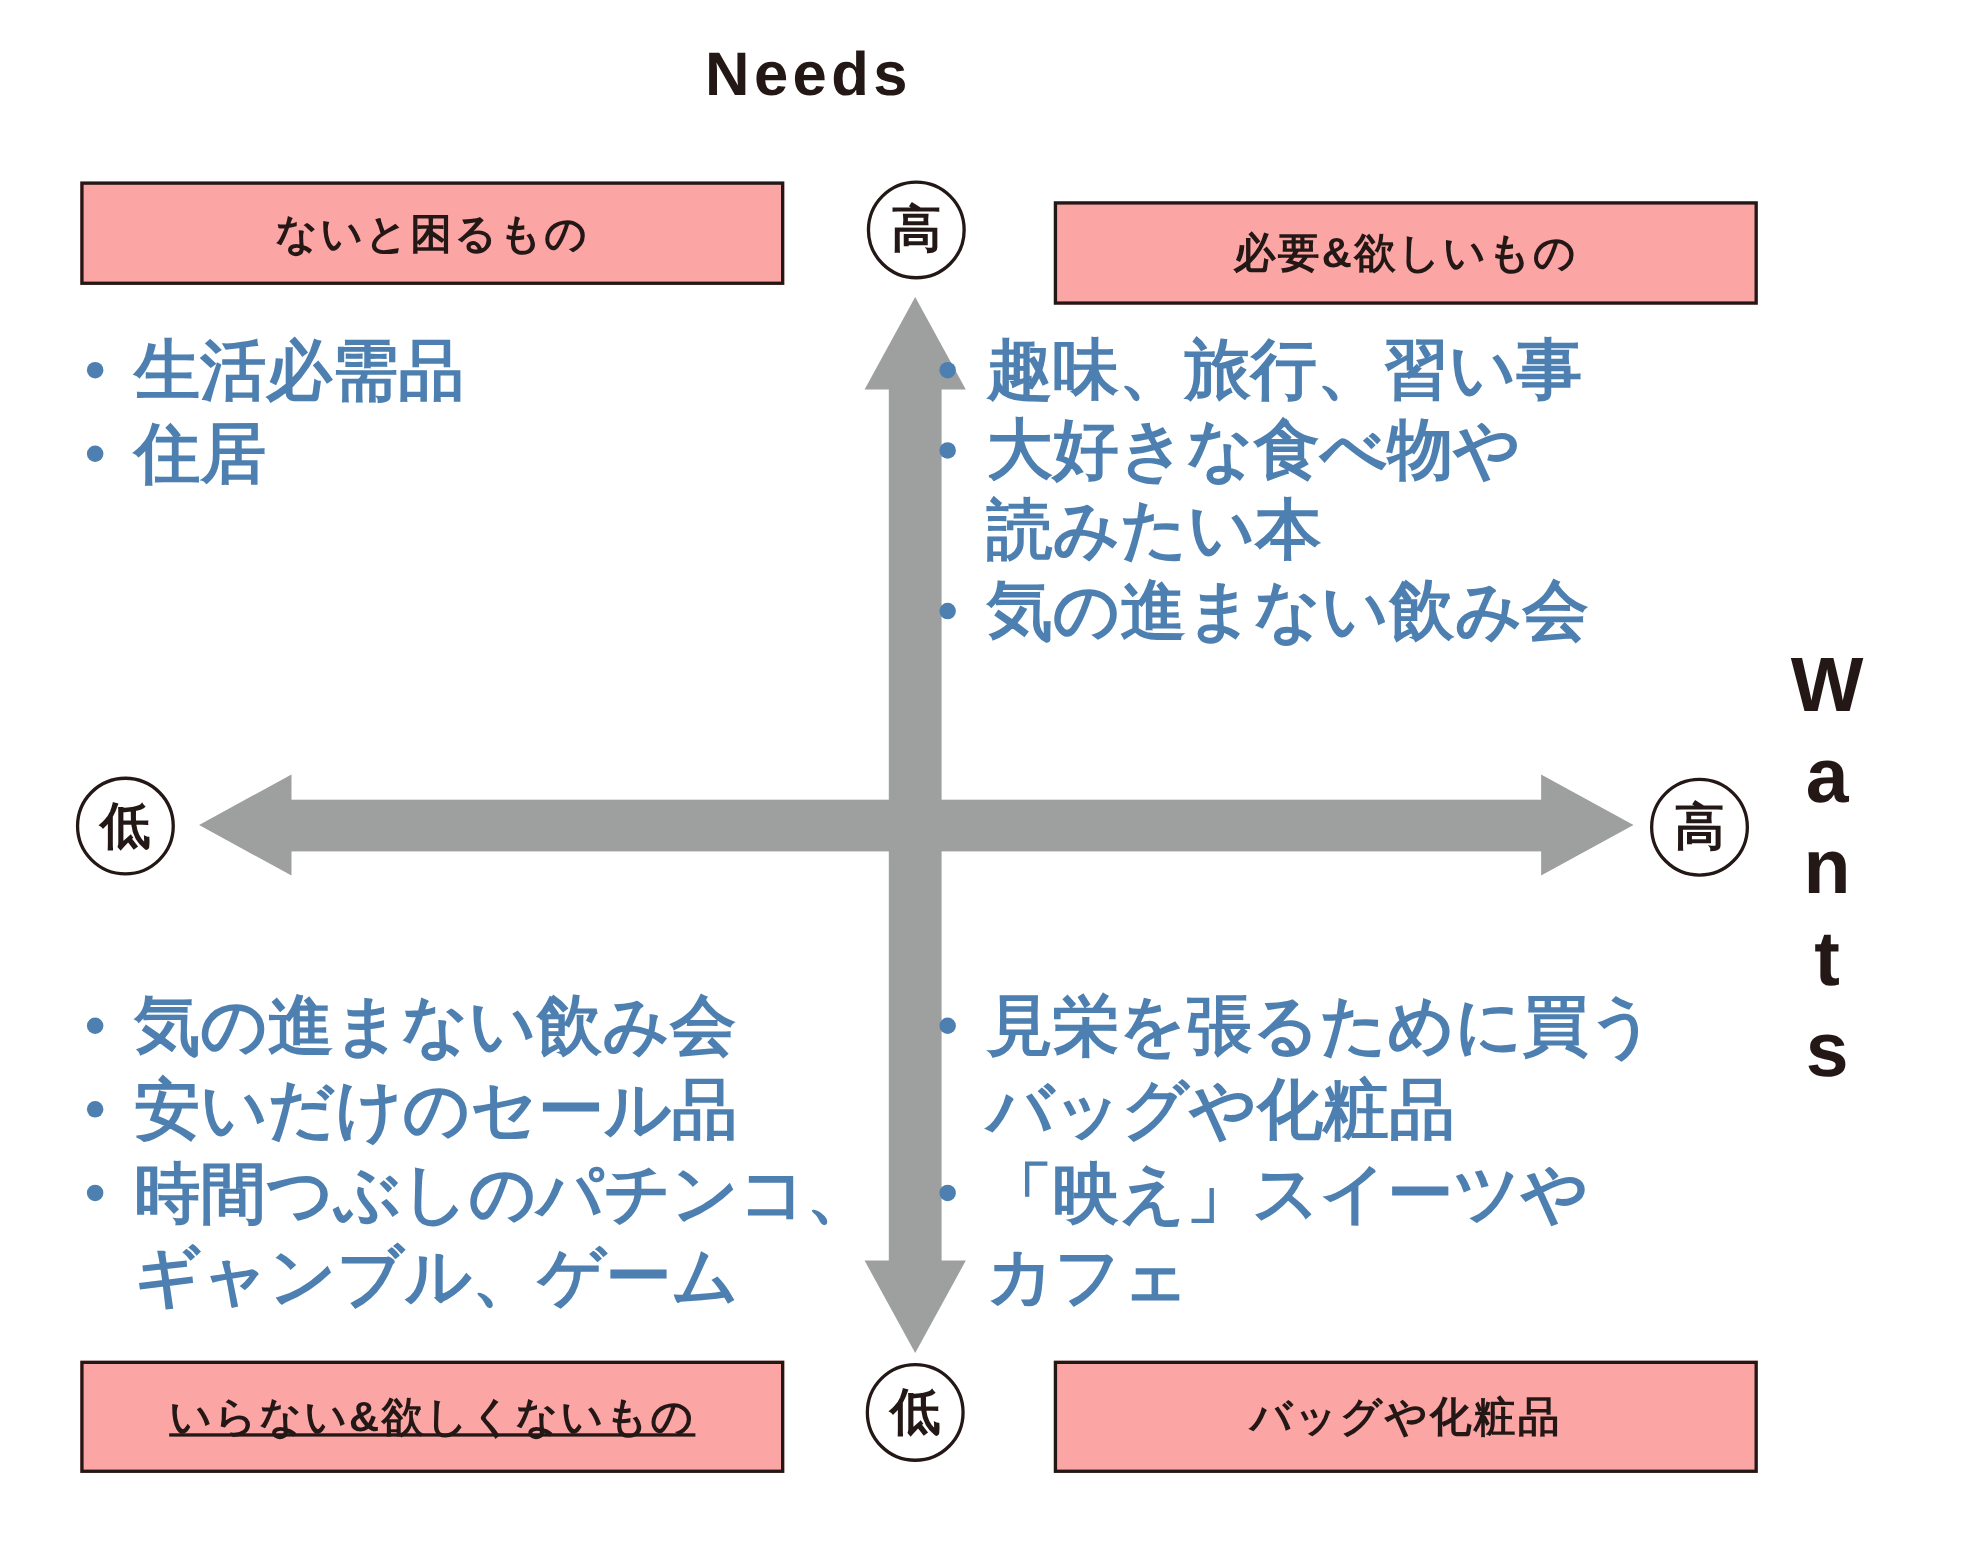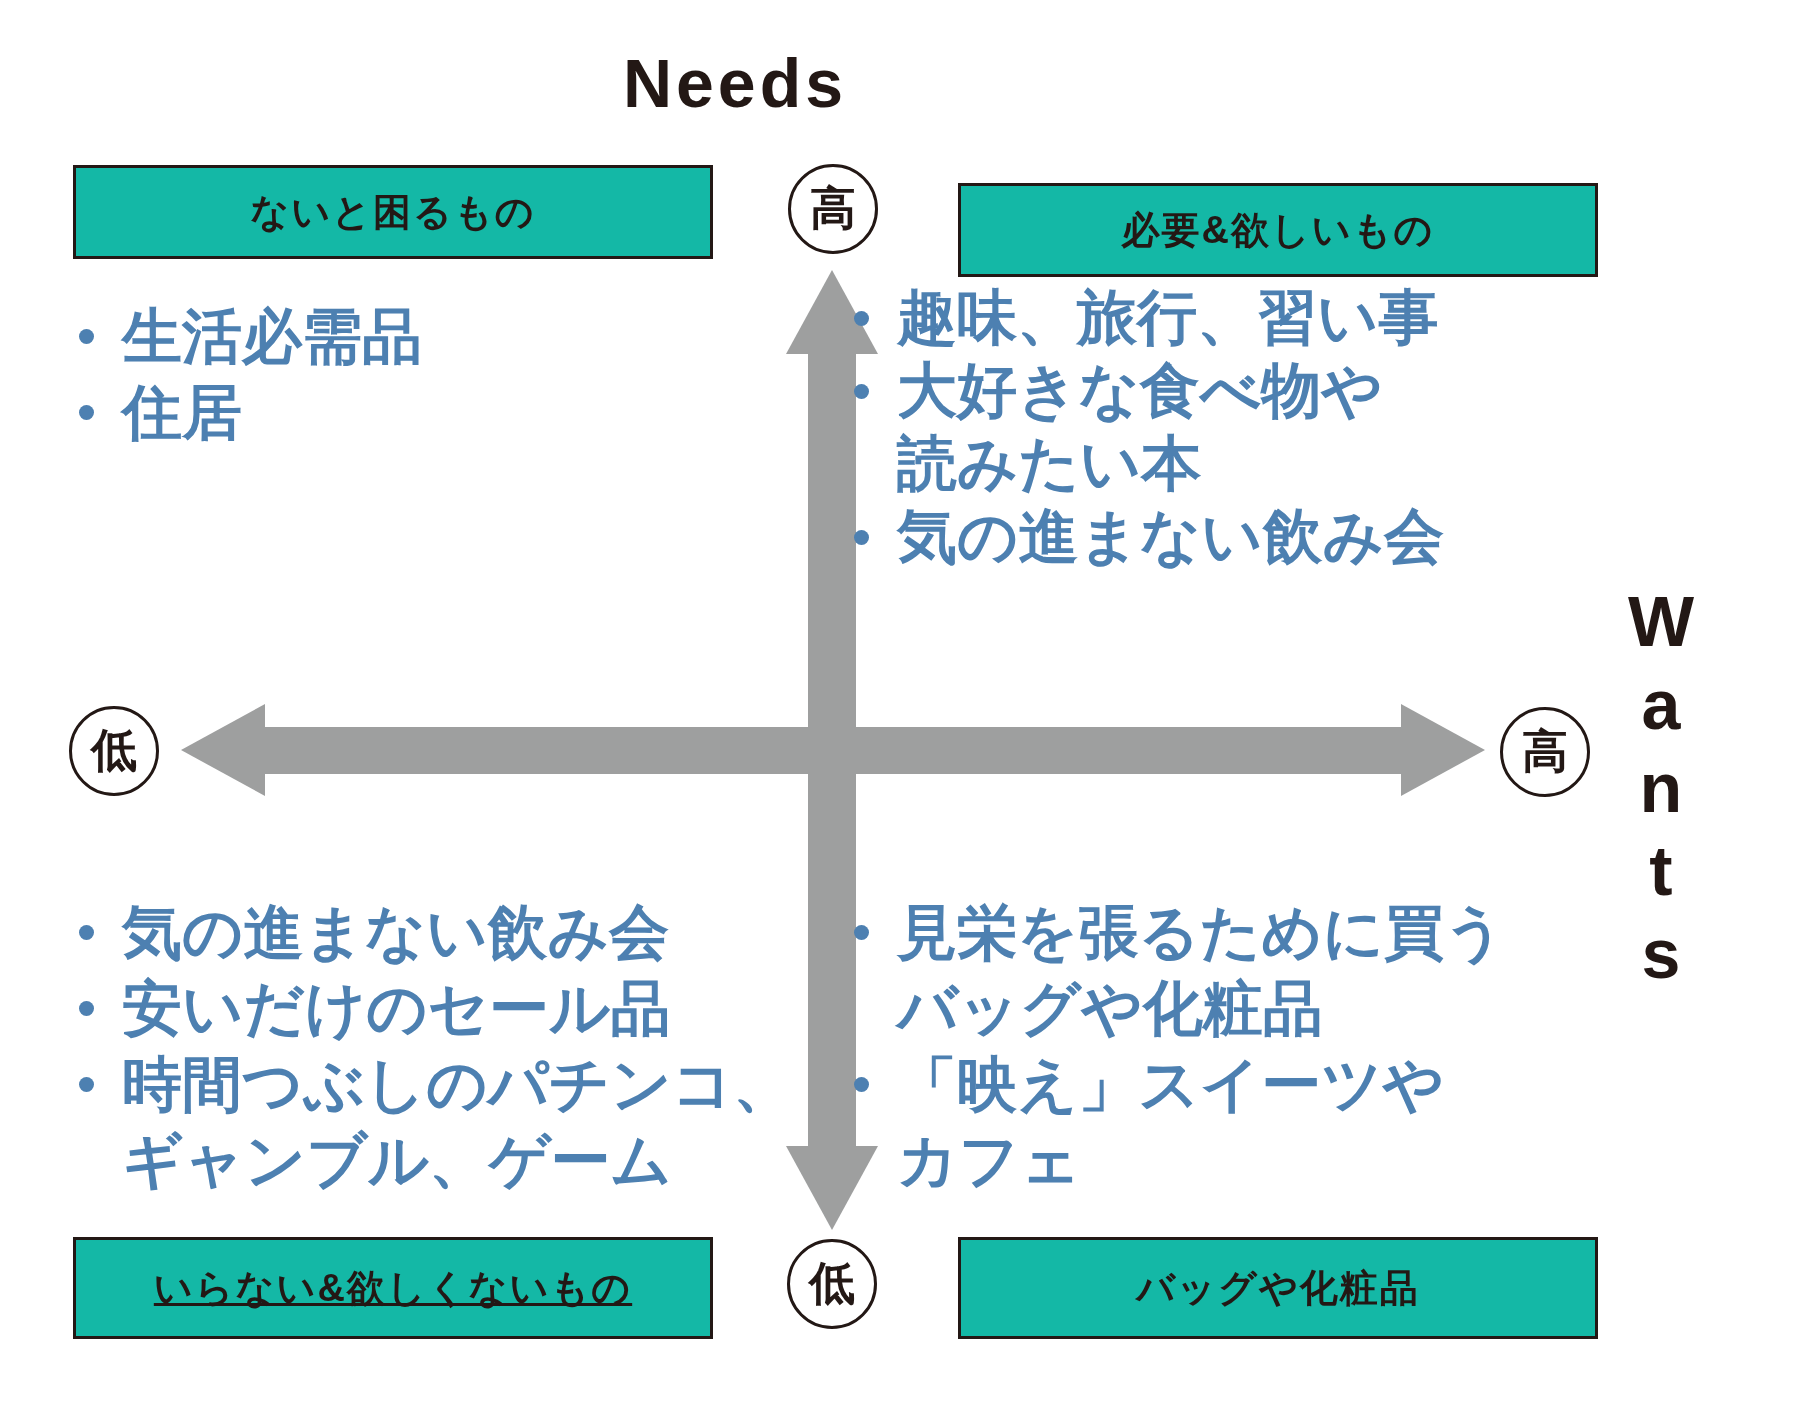--- a/index.html
+++ b/index.html
@@ -3,31 +3,31 @@
 <meta charset="utf-8">
 <style>
   html,body{margin:0;padding:0;background:#ffffff;}
   body{font-family:"Liberation Sans",sans-serif;}
   .stage{
     position:relative;width:1800px;height:1415px;background:#ffffff;overflow:hidden;
     color:#231815;
   }
   
   .needs-title{
-    position:absolute;top:44px;left:735px;transform:translateX(-50%);
-    font-size:68px;font-weight:700;letter-spacing:4px;color:#231815;white-space:nowrap;
+    position:absolute;top:34px;left:735px;transform:translateX(-50%);
+    font-size:56px;font-weight:700;letter-spacing:4px;color:#231815;white-space:nowrap;
   }
   .wants-title{
     position:absolute;top:583px;left:1661px;transform:translateX(-50%);
     writing-mode:vertical-rl;text-orientation:upright;
     font-size:70px;font-weight:700;letter-spacing:5px;line-height:1;color:#231815;white-space:nowrap;
   }
   
   .label-box{
-    position:absolute;border:3px solid #231815;background:#14b8a6;
+    position:absolute;border:3px solid #231815;background:#fca5a5;
     display:flex;align-items:center;justify-content:center;
     font-size:38px;font-weight:700;letter-spacing:2px;color:#231815;white-space:nowrap;
   }
   .box-tl{left:73px; top:165px; width:634px;height:88px;}
   .box-tr{left:958px;top:183px; width:634px;height:88px;}
   .box-bl{left:73px; top:1237px;width:634px;height:96px;text-decoration:underline;}
   .box-br{left:958px;top:1237px;width:634px;height:96px;}
   
   .axis-circle{
     position:absolute;width:90px;height:90px;border:3px solid #231815;border-radius:50%;
@@ -61,21 +61,21 @@
     left:1401px;top:704px;
     border-top:46px solid transparent;border-bottom:46px solid transparent;
     border-left:84px solid #9e9f9f;
   }
   
   .q-list{
     position:absolute;margin:0;padding:0;list-style:none;
     font-size:60px;font-weight:700;line-height:76px;color:#4d80b1;white-space:nowrap;
   }
   .q-tl{left:75px; top:299px;}
-  .q-tr{left:850px;top:281px;line-height:73px;}
+  .q-tr{left:850px;top:299px;line-height:73px;}
   .q-bl{left:75px; top:895px;}
   .q-br{left:850px;top:895px;}
   .q-item{display:flex;align-items:flex-start;}
   .dot{
     flex:0 0 auto;width:15px;height:15px;border-radius:50%;background:#4d80b1;
     margin:30px 28px 0 4px;
   }
   .q-text{display:block;}
 </style>
 </head>

